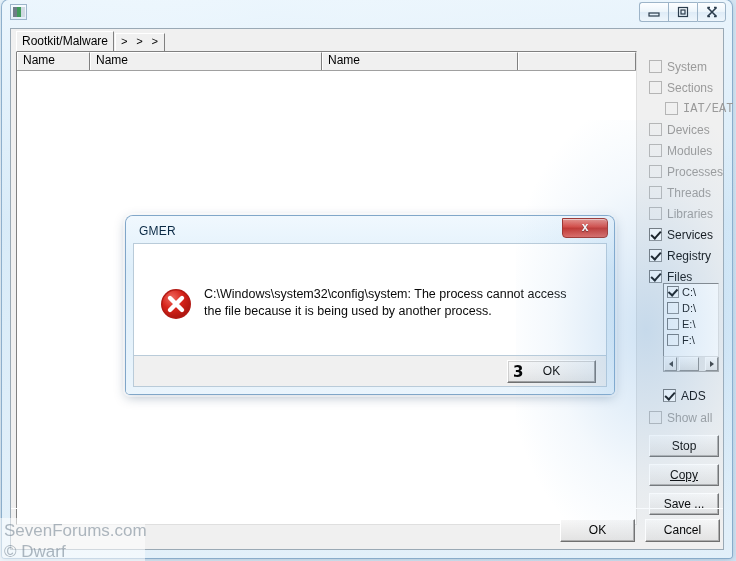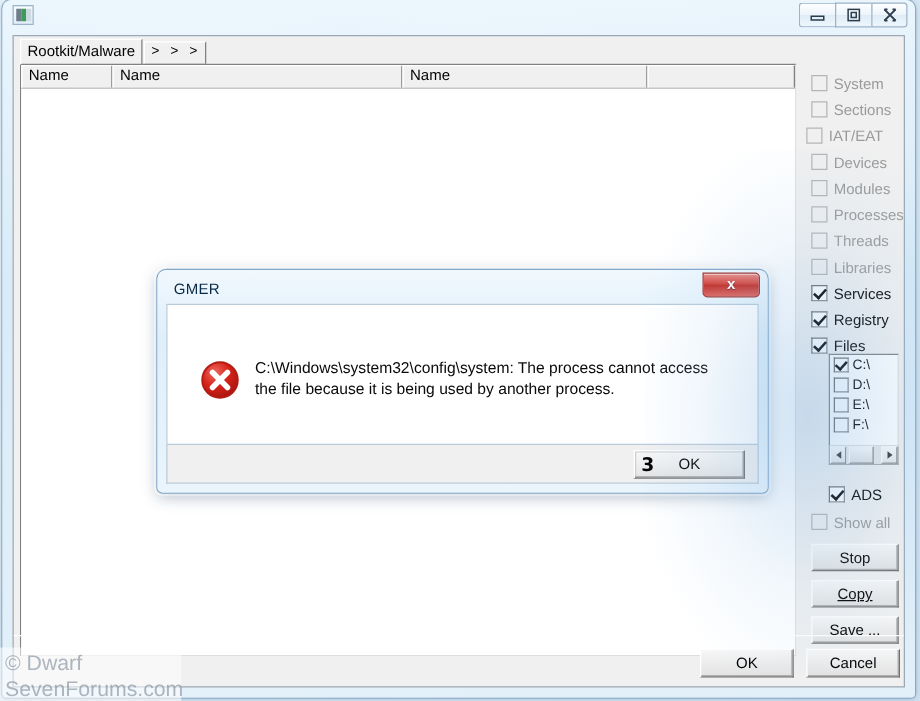--- a/index.html
+++ b/index.html
@@ -505,21 +505,21 @@
       <div id="sidepanel">
 
         <div class="opt disabled" style="position:absolute;left:8px;top:5px;">
           <span class="cbx dim"></span>
           <span>System</span>
         </div>
         <div class="opt disabled" style="position:absolute;left:8px;top:26px;">
           <span class="cbx dim"></span>
           <span>Sections</span>
         </div>
-        <div class="opt disabled" style="position:absolute;left:4px;top:47px;">
+        <div class="opt disabled" style="position:absolute;left:24px;top:47px;font-family:Liberation Mono, monospace;">
           <span class="cbx dim"></span>
           <span>IAT/EAT</span>
         </div>
         <div class="opt disabled" style="position:absolute;left:8px;top:68px;">
           <span class="cbx dim"></span>
           <span>Devices</span>
         </div>
         <div class="opt disabled" style="position:absolute;left:8px;top:89px;">
           <span class="cbx dim"></span>
           <span>Modules</span>
@@ -633,17 +633,17 @@
 
     <div id="dlg-footer">
       <div id="dlg-ok">
         <span id="step-badge">3</span>
         <span>OK</span>
       </div>
     </div>
   </div>
 
   <div id="watermark">
+    <div>SevenForums.com</div>
     <div>© Dwarf</div>
-    <div>SevenForums.com</div>
   </div>
 
 </div>
 
 </body></html>

